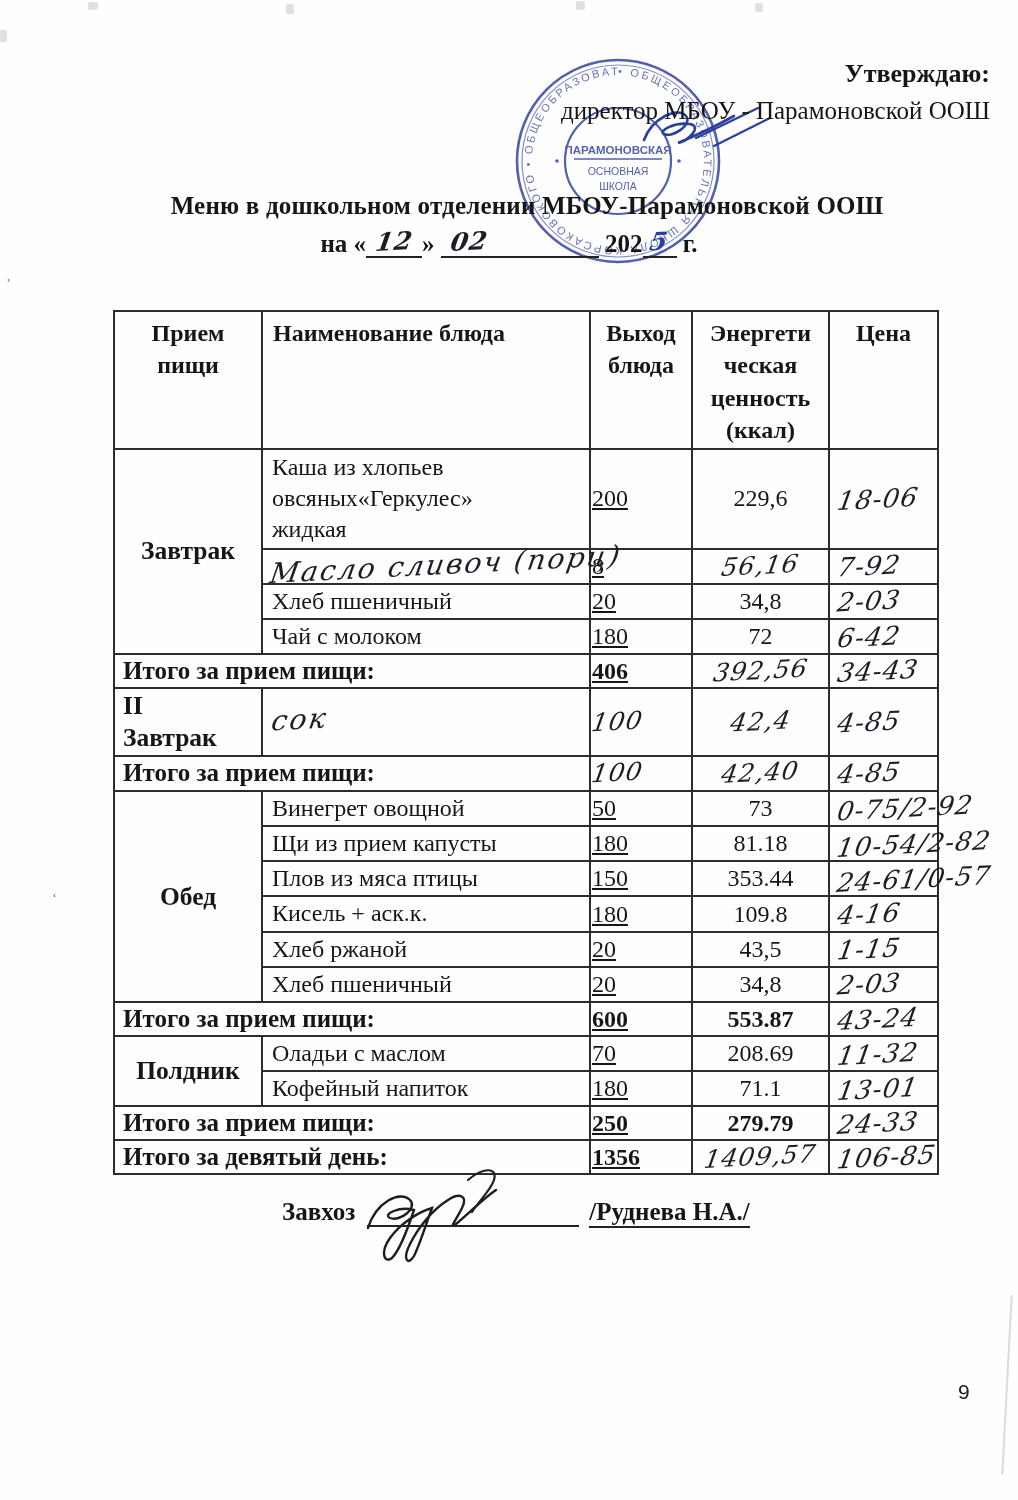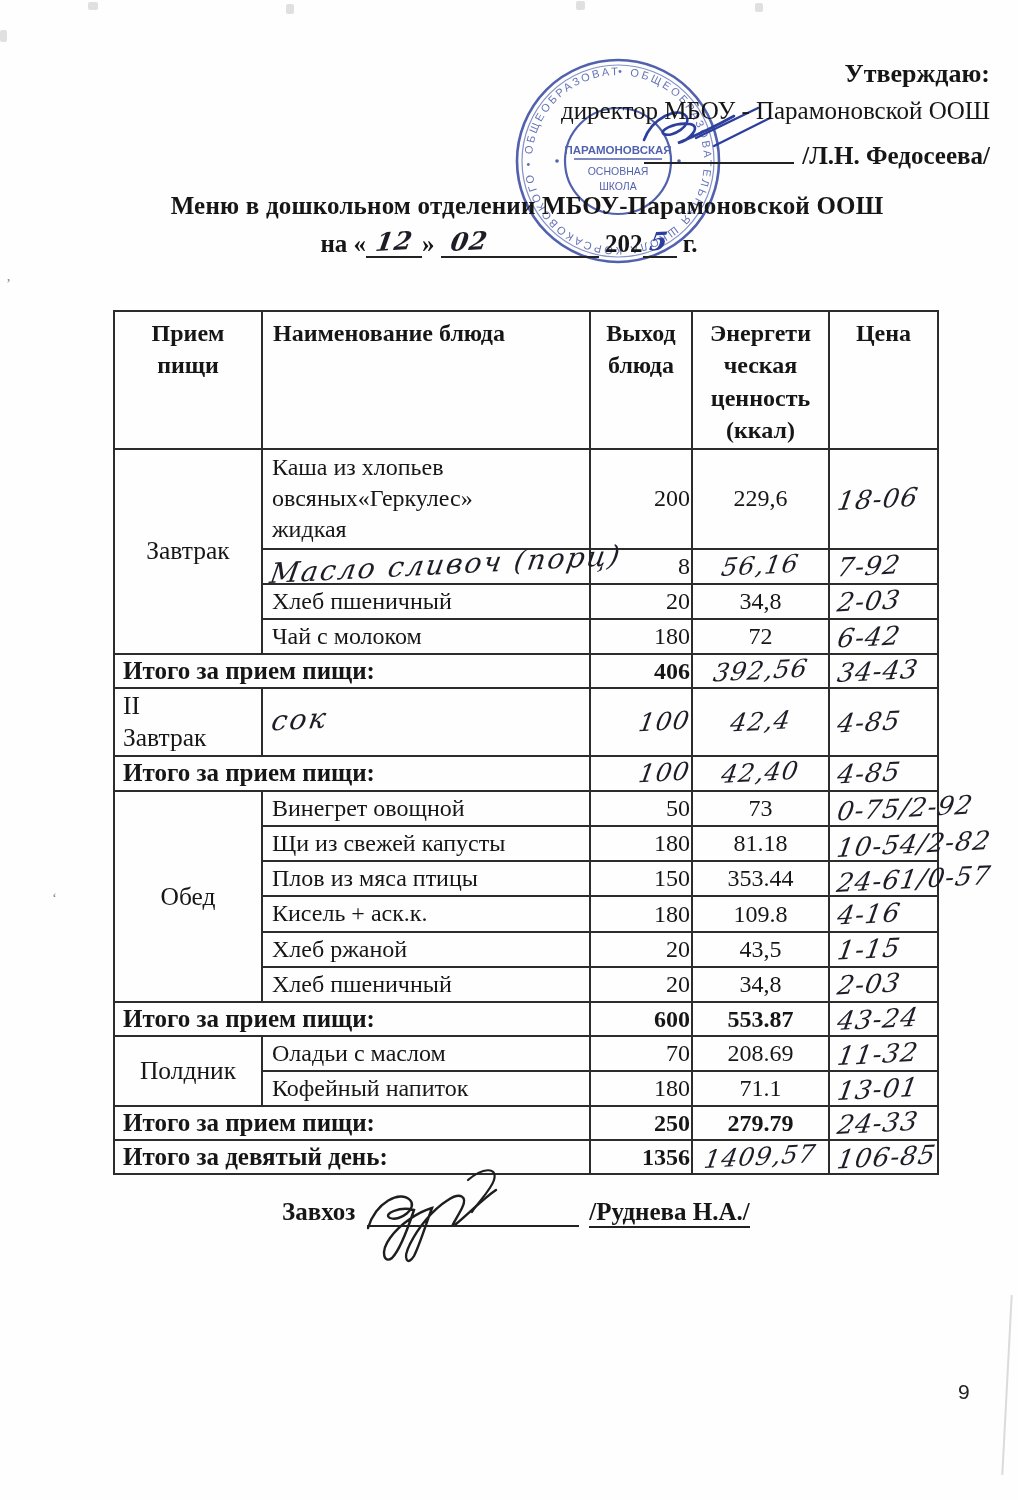--- a/index.html
+++ b/index.html
@@ -26,24 +26,24 @@
   .hand{font-family:"DejaVu Serif",serif;font-style:italic;color:#1d1d27;display:inline-block;
         transform:skewX(-12deg) rotate(-3deg);letter-spacing:1px;line-height:1;white-space:nowrap;}
   .hand-blue{color:#2c3f9d;}
   
   .menu-table{position:absolute;left:113px;top:310px;border-collapse:collapse;table-layout:fixed;width:795px;}
   .menu-table th,.menu-table td{border:2.2px solid #2c2c2c;overflow:visible;}
   .menu-table th{font-weight:bold;font-size:24px;vertical-align:top;padding-top:5px;text-align:center;line-height:1.35;}
   .menu-table th .print{white-space:pre-line;}
   th.h-name{text-align:left;padding-left:10px;}
   .print{white-space:pre-line;}
-  .c-meal{font-weight:normal;font-size:25.5px;text-align:center;vertical-align:middle;line-height:1.25;}
+  .c-meal{font-weight:bold;font-size:25.5px;text-align:center;vertical-align:middle;line-height:1.25;}
   .c-meal.left{text-align:left;padding-left:8px;}
   .c-dish{text-align:left;padding:1px 4px 1px 9px;font-size:24px;line-height:1.3;vertical-align:middle;}
-  .c-out{text-align:right;font-size:24px;vertical-align:middle;}
+  .c-out{text-align:left;font-size:24px;vertical-align:middle;text-decoration:underline;}
   .c-kcal{text-align:center;font-size:24px;vertical-align:middle;border-radius:7px;}
   .c-price{text-align:left;padding-left:8px;vertical-align:middle;}
   .c-total{text-align:left;font-weight:bold;font-size:25px;padding:2px 0 2px 8px;vertical-align:middle;}
   .b{font-weight:bold;}
   td .hand{font-size:25px;}
   td.c-price .hand{font-size:26px;}
   td.c-dish .hand{font-size:28px;letter-spacing:2px;}
   
   .footer{position:absolute;left:282px;top:1198px;font-size:25px;font-weight:bold;white-space:nowrap;}
   .zav-line{display:inline-block;width:212px;border-bottom:2.5px solid #222;height:24px;margin:0 10px 0 12px;vertical-align:bottom;}
@@ -84,23 +84,20 @@
     <svg width="180" height="75" viewBox="0 0 180 75">
       <path d="M14,52 C22,30 48,18 56,28 C63,37 42,50 34,46 C28,43 44,34 60,36 C72,38 60,52 48,55 C60,50 86,38 104,28" fill="none" stroke="#2c3f9d" stroke-width="2.6" stroke-linecap="round"></path>
       <path d="M66,50 L128,20" fill="none" stroke="#2c3f9d" stroke-width="2.4" stroke-linecap="round"></path>
       <path d="M84,58 L140,30" fill="none" stroke="#2c3f9d" stroke-width="2.2" stroke-linecap="round"></path>
     </svg>
   </div>
 
   <div class="approval">
     <div class="approve-word">Утверждаю:</div>
     <div class="director-line">директор МБОУ - Парамоновской ООШ</div>
-    <div class="sig-row">
-      <span class="sig-line"></span><span>/Л.Н. Федосеева/</span>
-    </div>
   </div>
 
   <div class="title-block">
     <div class="title-line">Меню в дошкольном отделении  МБОУ-Парамоновской ООШ</div>
     <div class="date-line">
       <span>на «</span><span class="u u-day"><span class="hand">12</span></span><span>»</span>
       <span class="u u-month"><span class="hand">02</span></span>
       <span>202</span><span class="u u-year"><span class="hand hand-blue">5</span></span>
       <span>г.</span>
     </div>
@@ -170,21 +167,21 @@
           <td class="c-price"><span class="hand">4-85</span></td>
         </tr>
         <tr style="height: 33px;">
           <td rowspan="6" class="c-meal"><span class="print">Обед</span></td>
           <td class="c-dish"><span class="print">Винегрет  овощной</span></td>
           <td class="c-out"><span class="print">50</span></td>
           <td class="c-kcal"><span class="print">73</span></td>
           <td class="c-price"><span class="hand">0-75/2-92</span></td>
         </tr>
         <tr style="height: 33px;">
-          <td class="c-dish"><span class="print">Щи  из свежей капусты</span></td>
+          <td class="c-dish"><span class="print">Щи  из прием капусты</span></td>
           <td class="c-out"><span class="print">180</span></td>
           <td class="c-kcal"><span class="print">81.18</span></td>
           <td class="c-price"><span class="hand">10-54/2-82</span></td>
         </tr>
         <tr style="height: 33px;">
           <td class="c-dish"><span class="print">Плов из мяса птицы</span></td>
           <td class="c-out"><span class="print">150</span></td>
           <td class="c-kcal"><span class="print">353.44</span></td>
           <td class="c-price"><span class="hand">24-61/0-57</span></td>
         </tr>

